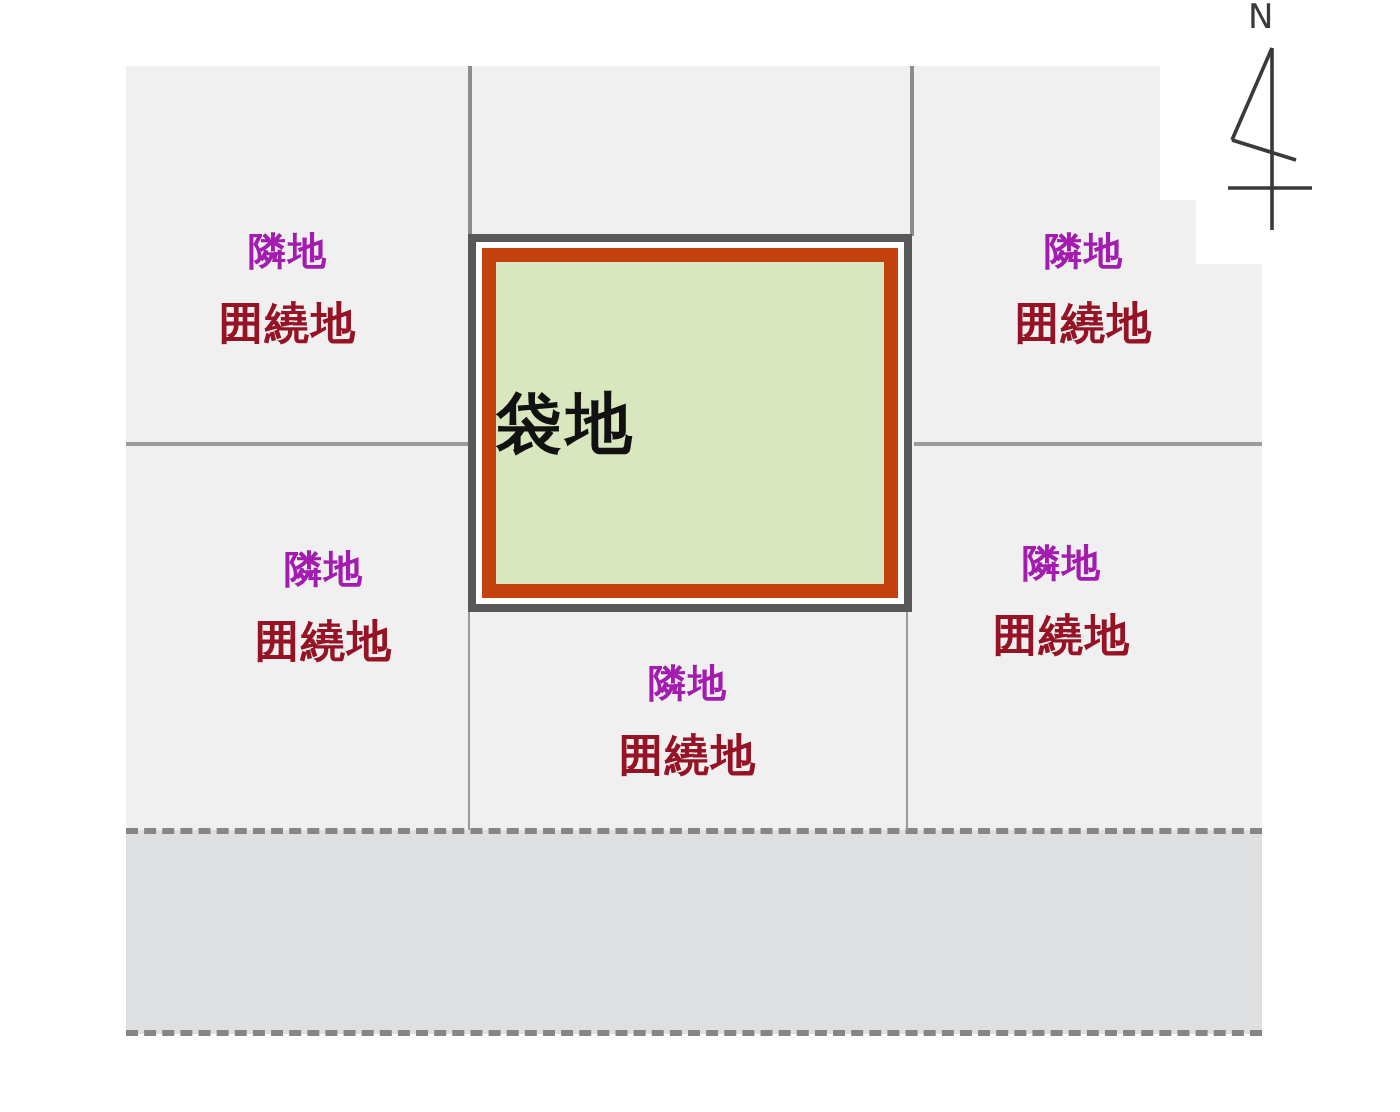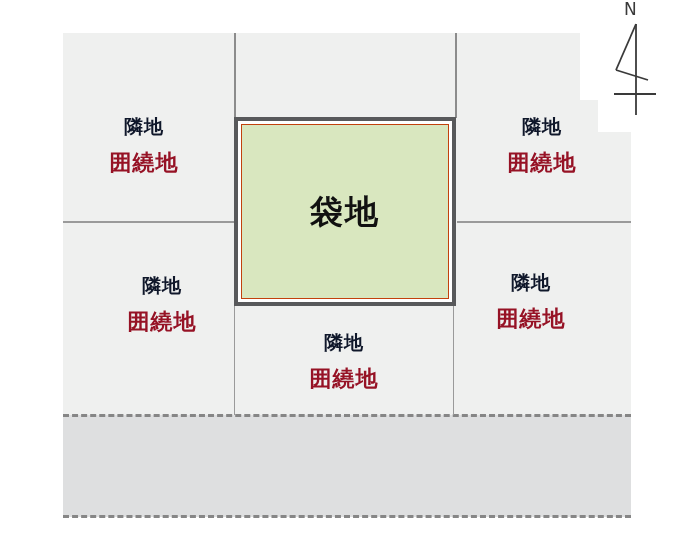--- a/index.html
+++ b/index.html
@@ -34,24 +34,24 @@
   
   .plot{
     position:absolute;
     background:#ffffff;
     border:4px solid #58595b;
     box-sizing:border-box;
   }
   .plot-inner{
     position:absolute;
     inset:3px;
-    border:1px solid #c2410c;
+    border:7px solid #c2410c;
     background:#d9e7bf;
     box-sizing:border-box;
-    display:flex;align-items:center;justify-content:center;
+    display:flex;align-items:center;
   }
   .plot-label{
     font-size:33px;
     font-weight:700;
     color:#111111;
     letter-spacing:2px;
     line-height:1;
   }
 
   
@@ -59,21 +59,21 @@
     position:absolute;
     text-align:center;
     line-height:1.45;
     white-space:nowrap;
     transform:translateX(-50%);
   }
   .lbl .ln1{
     display:block;
     font-size:19px;
     font-weight:700;
-    color:#0f172a;
+    color:#a21caf;
     letter-spacing:1px;
   }
   .lbl .ln2{
     display:block;
     font-size:22px;
     font-weight:700;
     color:#961225;
     letter-spacing:1px;
     margin-top:6px;
   }

